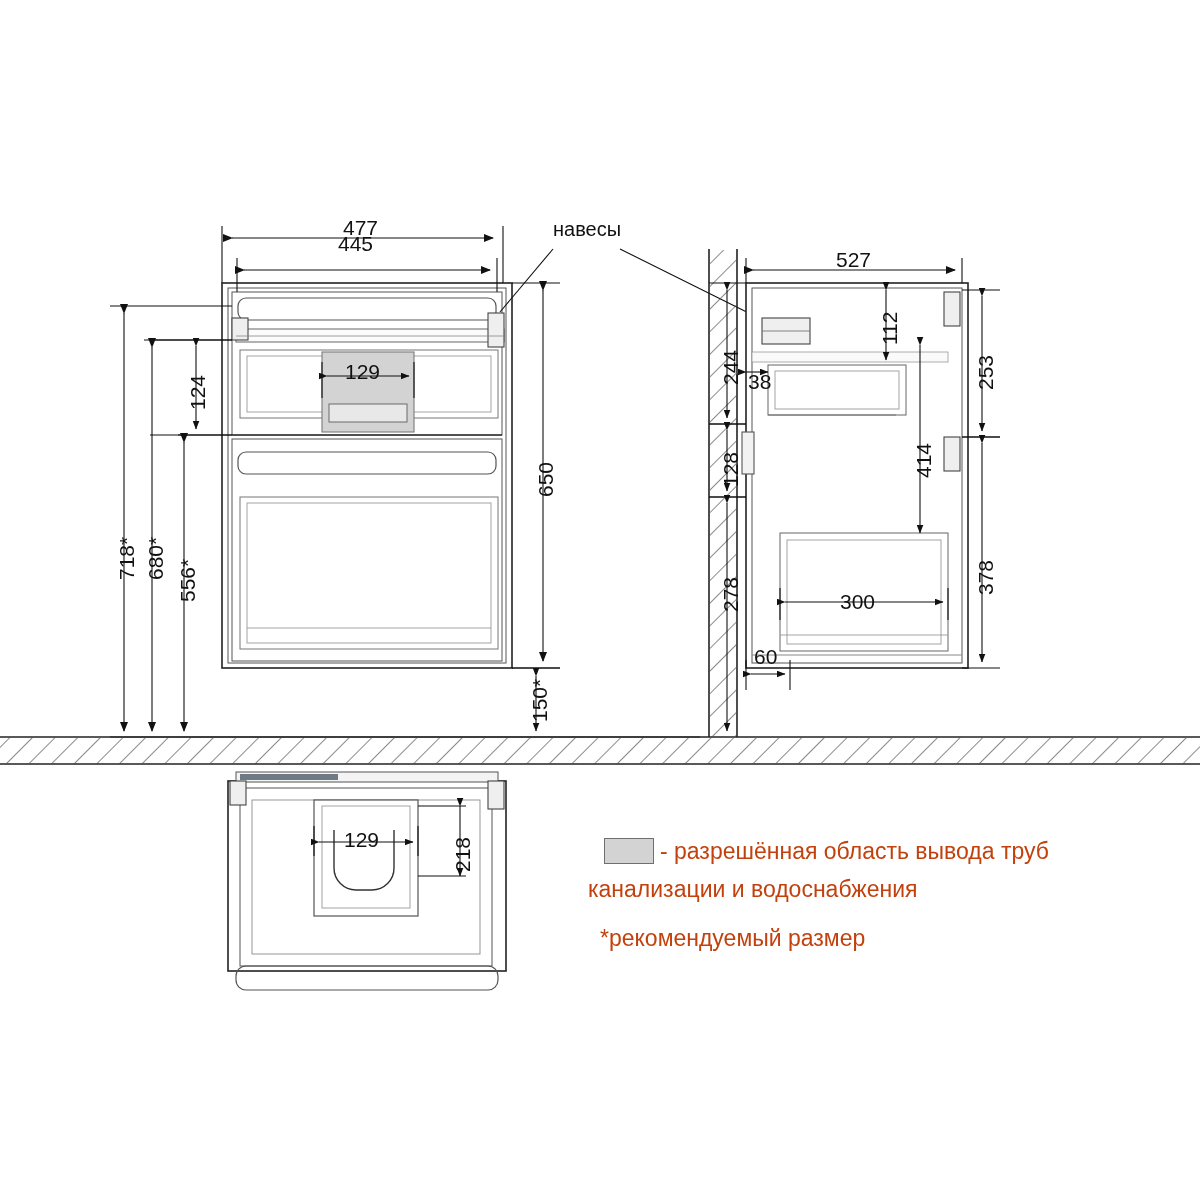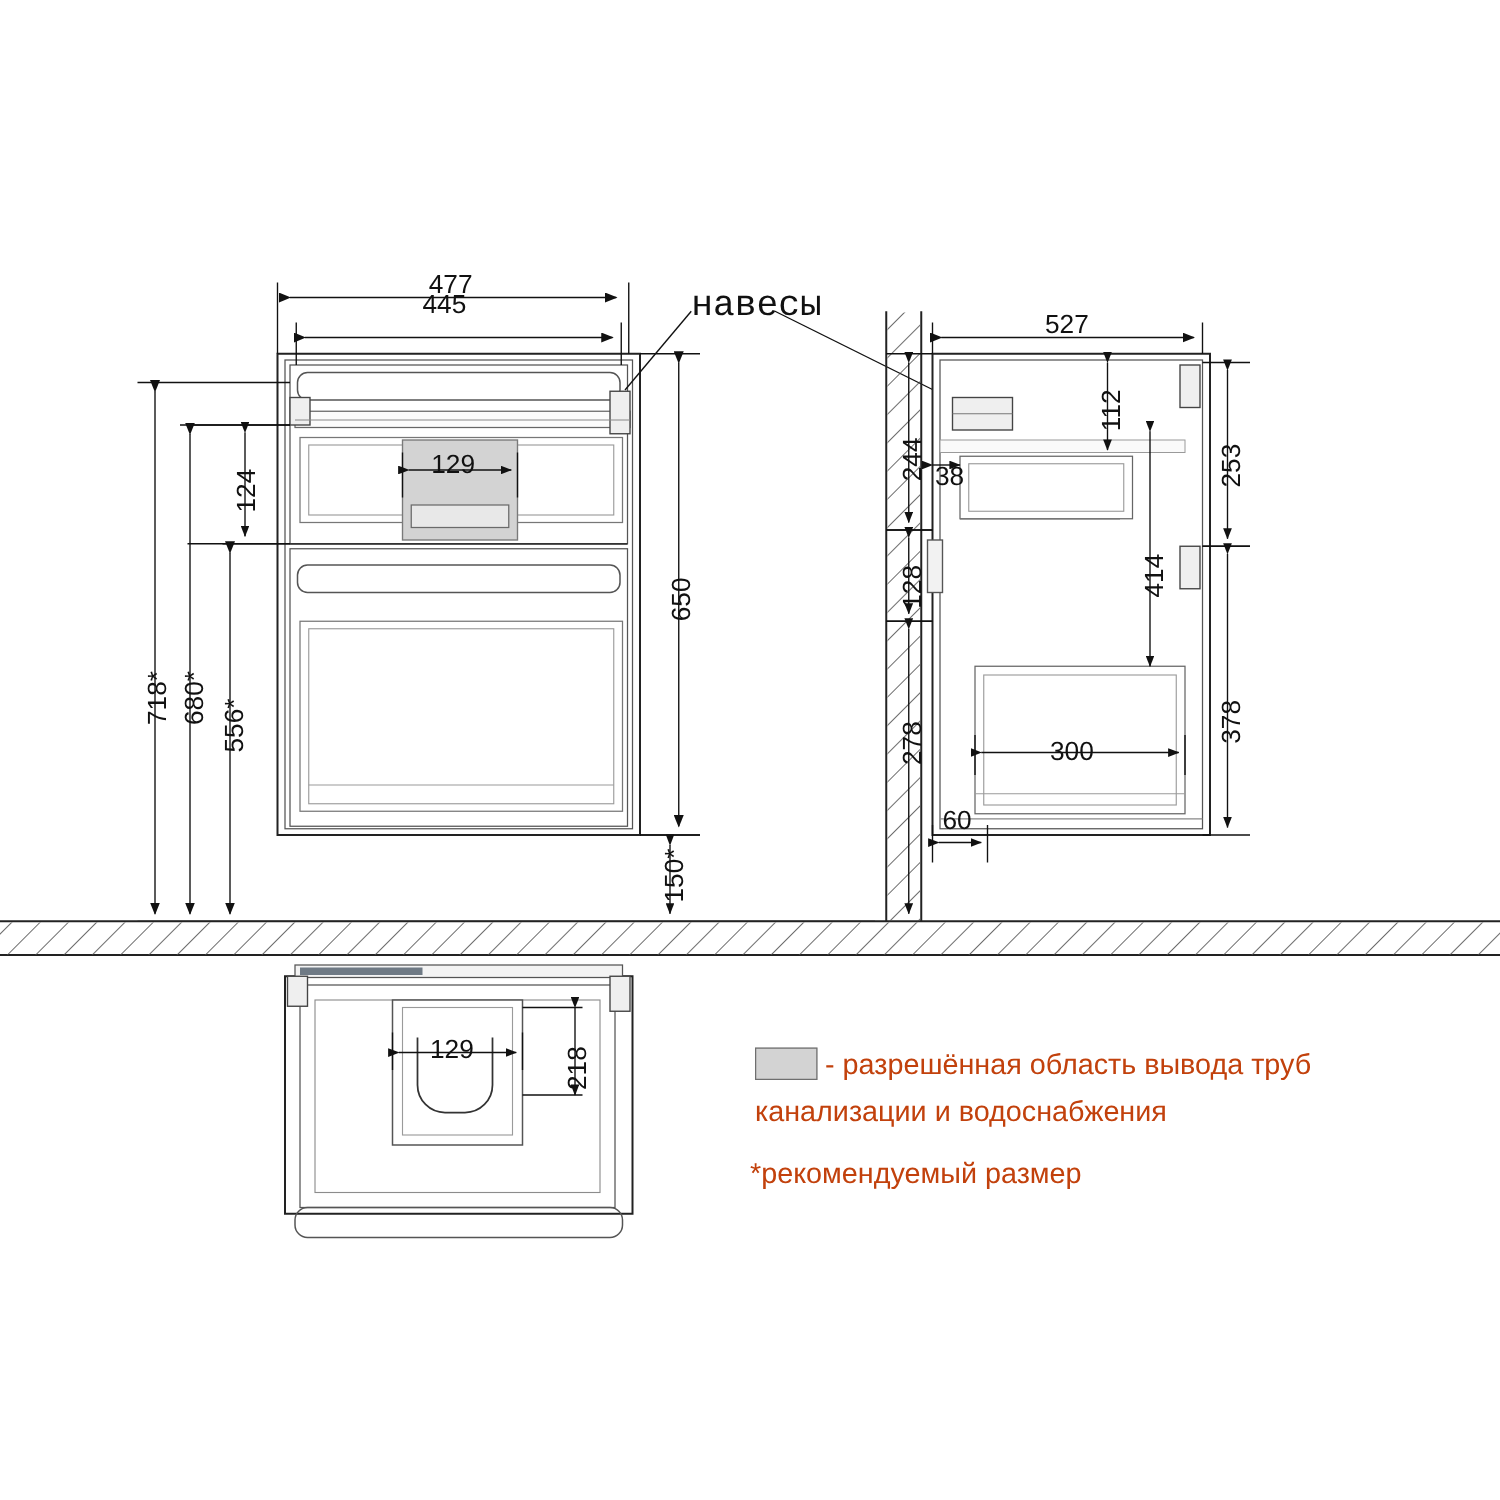--- a/index.html
+++ b/index.html
@@ -192,33 +192,33 @@
 <div class="lbl" style="left:343px;top:216px;">477</div>
 <div class="lbl" style="left:338px;top:232px;">445</div>
 <div class="lbl" style="left:345px;top:360px;">129</div>
 <div class="lbl rot" style="left:186px;top:410px;">124</div>
 <div class="lbl rot" style="left:534px;top:497px;">650</div>
 <div class="lbl rot" style="left:115px;top:580px;">718*</div>
 <div class="lbl rot" style="left:144px;top:580px;">680*</div>
 <div class="lbl rot" style="left:176px;top:602px;">556*</div>
 <div class="lbl rot" style="left:528px;top:722px;">150*</div>
 
-<div class="lbl" style="left:553px;top:228px;font-size:29px;font-family:Liberation Mono, monospace;">навесы</div>
+<div class="lbl" style="left:553px;top:218px;font-size:20px;">навесы</div>
 
 <div class="lbl" style="left:836px;top:248px;">527</div>
 <div class="lbl rot" style="left:878px;top:345px;">112</div>
 <div class="lbl rot" style="left:719px;top:385px;">244</div>
 <div class="lbl" style="left:748px;top:370px;">38</div>
 <div class="lbl rot" style="left:719px;top:487px;">128</div>
 <div class="lbl rot" style="left:719px;top:612px;">278</div>
 <div class="lbl rot" style="left:974px;top:390px;">253</div>
 <div class="lbl rot" style="left:912px;top:478px;">414</div>
 <div class="lbl rot" style="left:974px;top:595px;">378</div>
 <div class="lbl" style="left:840px;top:590px;">300</div>
 <div class="lbl" style="left:754px;top:645px;">60</div>
 
 <div class="lbl" style="left:344px;top:828px;">129</div>
 <div class="lbl rot" style="left:451px;top:872px;">218</div>
 
 <div class="swatch" style="left:604px;top:838px;width:48px;height:24px;"></div>
 <div class="legend-text" style="left:660px;top:838px;">- разрешённая область вывода труб</div>
-<div class="legend-text" style="left:604px;top:876px;">канализации и водоснабжения</div>
+<div class="legend-text" style="left:588px;top:876px;">канализации и водоснабжения</div>
 <div class="legend-text" style="left:600px;top:925px;">*рекомендуемый размер</div>
 
 </body></html>

